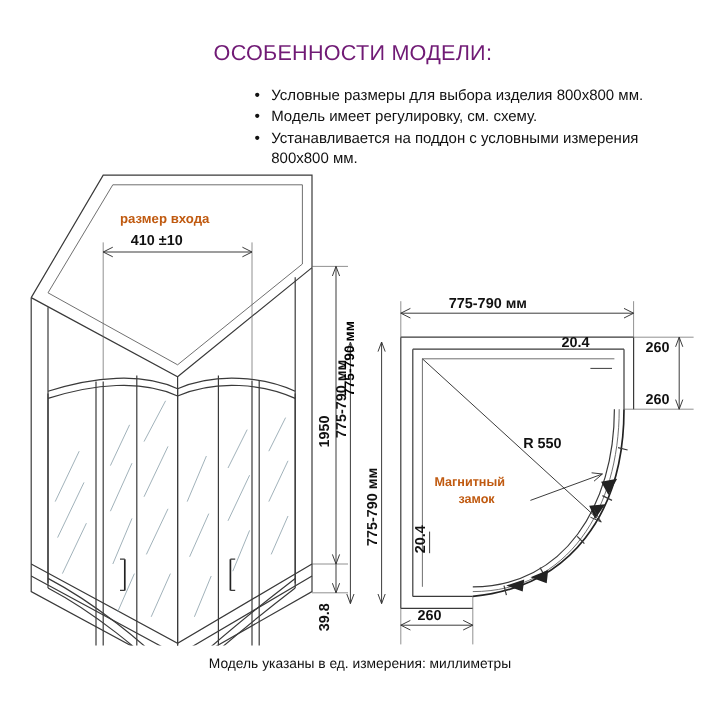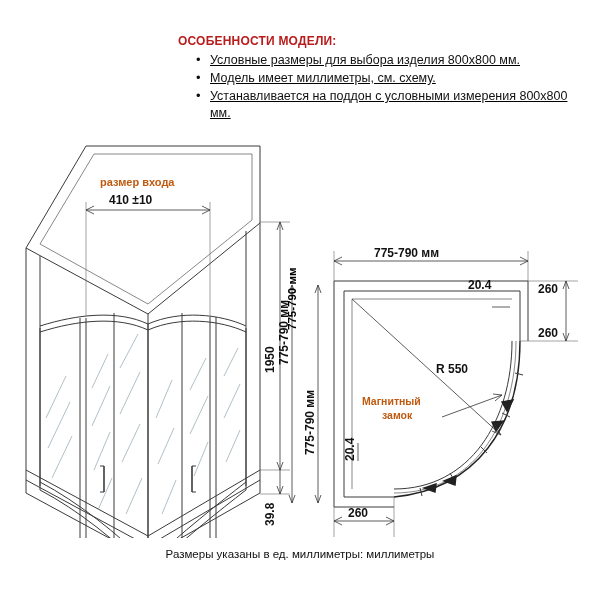--- a/index.html
+++ b/index.html
@@ -13,30 +13,29 @@
   }
   #root { position:absolute; inset:0; }
 
   
   .features {
     position:absolute;
     left:178px; top:34px;
     width:410px;
   }
   .features-title {
-    font-size:12px;
-    font-weight:bold;
-    color:#b91c1c;
+    font-size:18px;
+    font-weight:normal;
+    color:#701a75;
     letter-spacing:0.2px;
     margin:0 0 4px 0;
   }
   .features ul {
-    margin:0; padding:0 0 0 18px;
+    margin:16px; padding:0 0 0 18px;
     list-style:none;
-    text-decoration:underline;
   }
   .features li {
     font-size:12.5px;
     line-height:17px;
     color:#111;
     position:relative;
     padding-left:14px;
     margin-bottom:1px;
   }
   .features li:before {
@@ -85,21 +84,21 @@
 </style>
 </head>
 <body>
 
 <div id="root">
 
   <div class="features">
     <div class="features-title">ОСОБЕННОСТИ МОДЕЛИ:</div>
     <ul>
       <li>Условные размеры для выбора изделия 800x800 мм.</li>
-      <li>Модель имеет миллиметры, см. схему.</li>
+      <li>Модель имеет регулировку, см. схему.</li>
       <li>Устанавливается на поддон с условными измерения 800x800 мм.</li>
     </ul>
   </div>
 
   <svg width="300" height="420" viewBox="0 0 300 420" style="position:absolute; left:8px; top:118px;">
 
     <g class="ln">
 
       <path d="M18,130 L78,28 L252,28 L252,105"></path>
       <path d="M18,130 L18,375 L138,440 L252,375 L252,105"></path>
@@ -294,15 +293,15 @@
     <path class="dim" d="M40,258 L37,250 M40,258 L43,250"></path>
     <text class="lbl-b" x="36" y="210" transform="rotate(-90 36,210)">775-790 мм</text>
     <path class="dim" d="M14,40 L14,258"></path>
     <path class="dim" d="M14,40 L11,48 M14,40 L17,48"></path>
     <path class="dim" d="M14,258 L11,250 M14,258 L17,250"></path>
     <text class="lbl-b" x="10" y="120" transform="rotate(-90 10,120)">775-790 мм</text>
   </svg>
 
   <div style="position:absolute; left:286px; top:330px; transform:rotate(-90deg); transform-origin:0 0; font-size:11.5px; font-weight:bold;">775-790 мм</div>
 
-  <div class="footer-note">Размеры указаны в ед. миллиметры: миллиметры</div>
+  <div class="footer-note">Модель указаны в ед. измерения: миллиметры</div>
 
 </div>
 
 </body></html>

